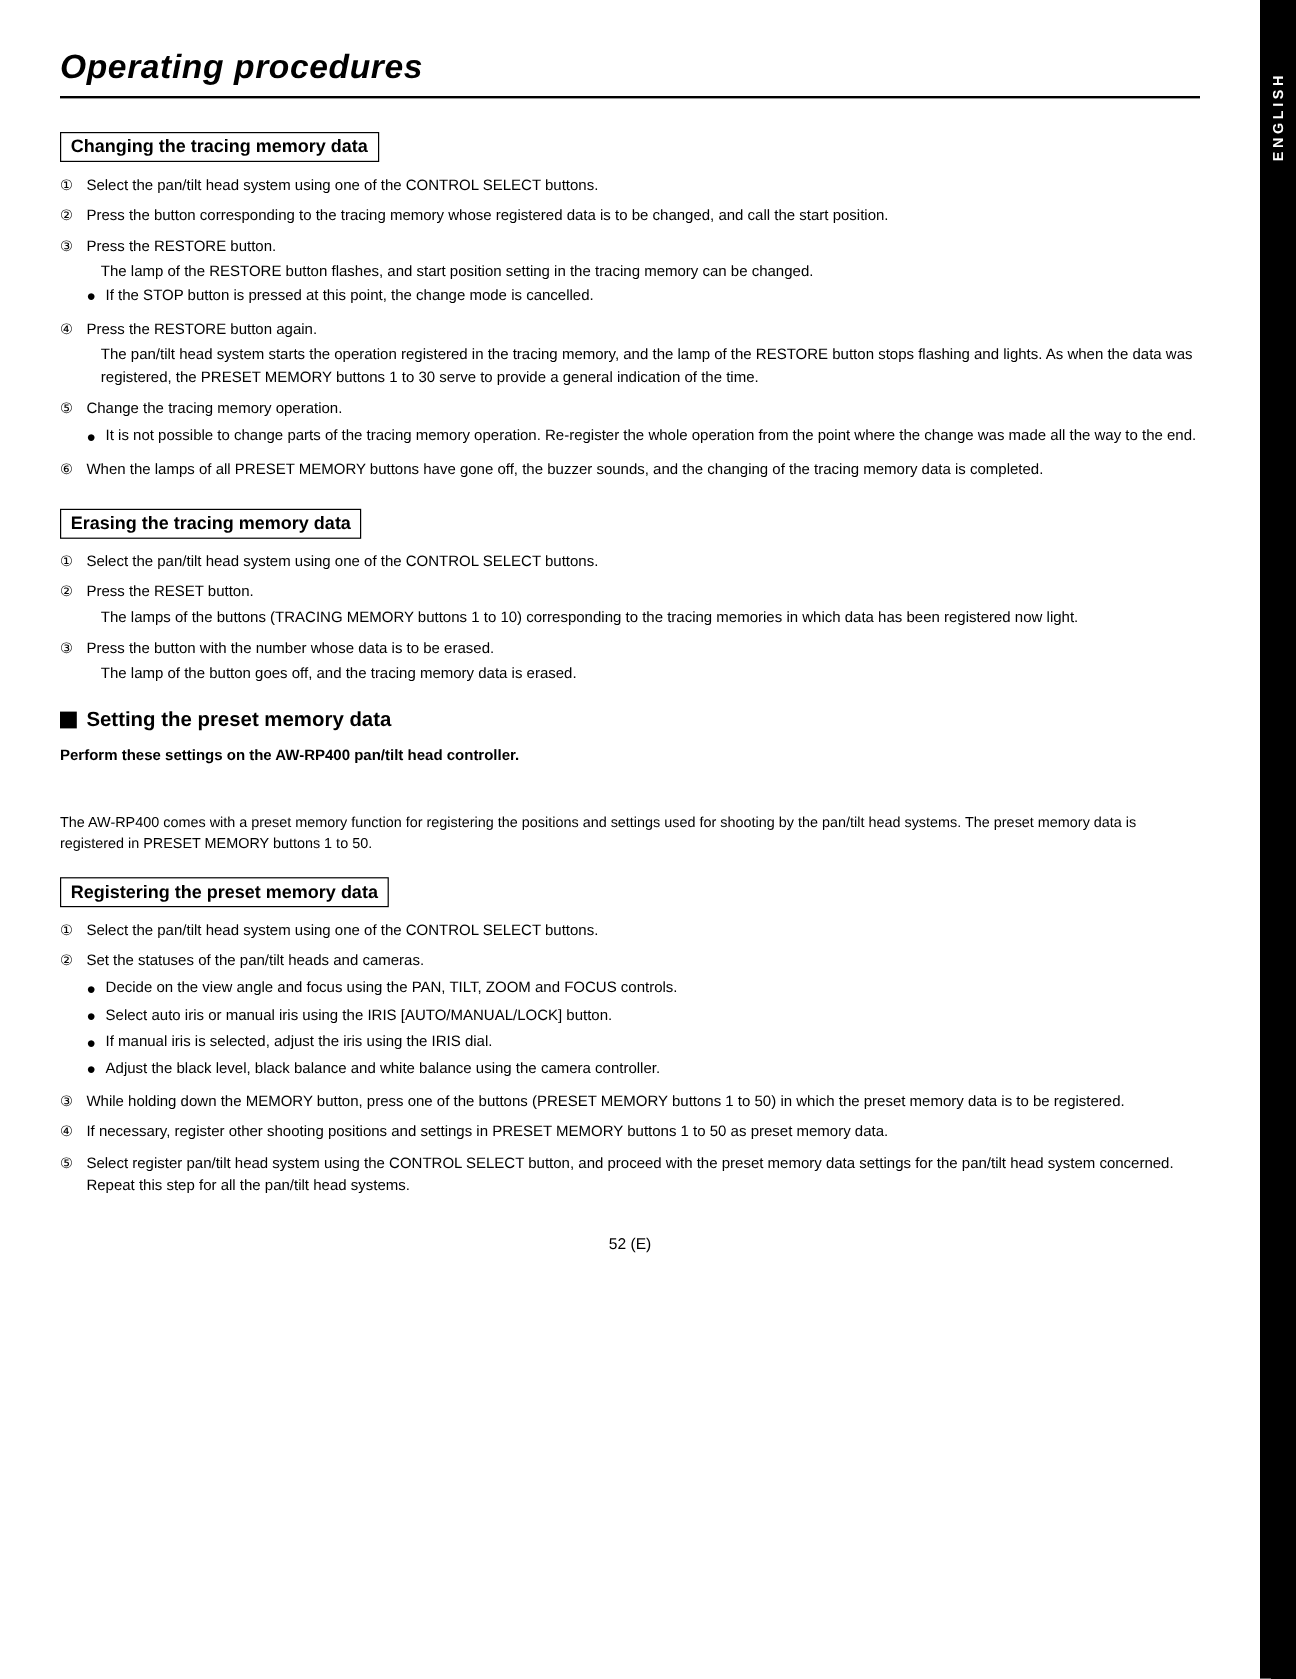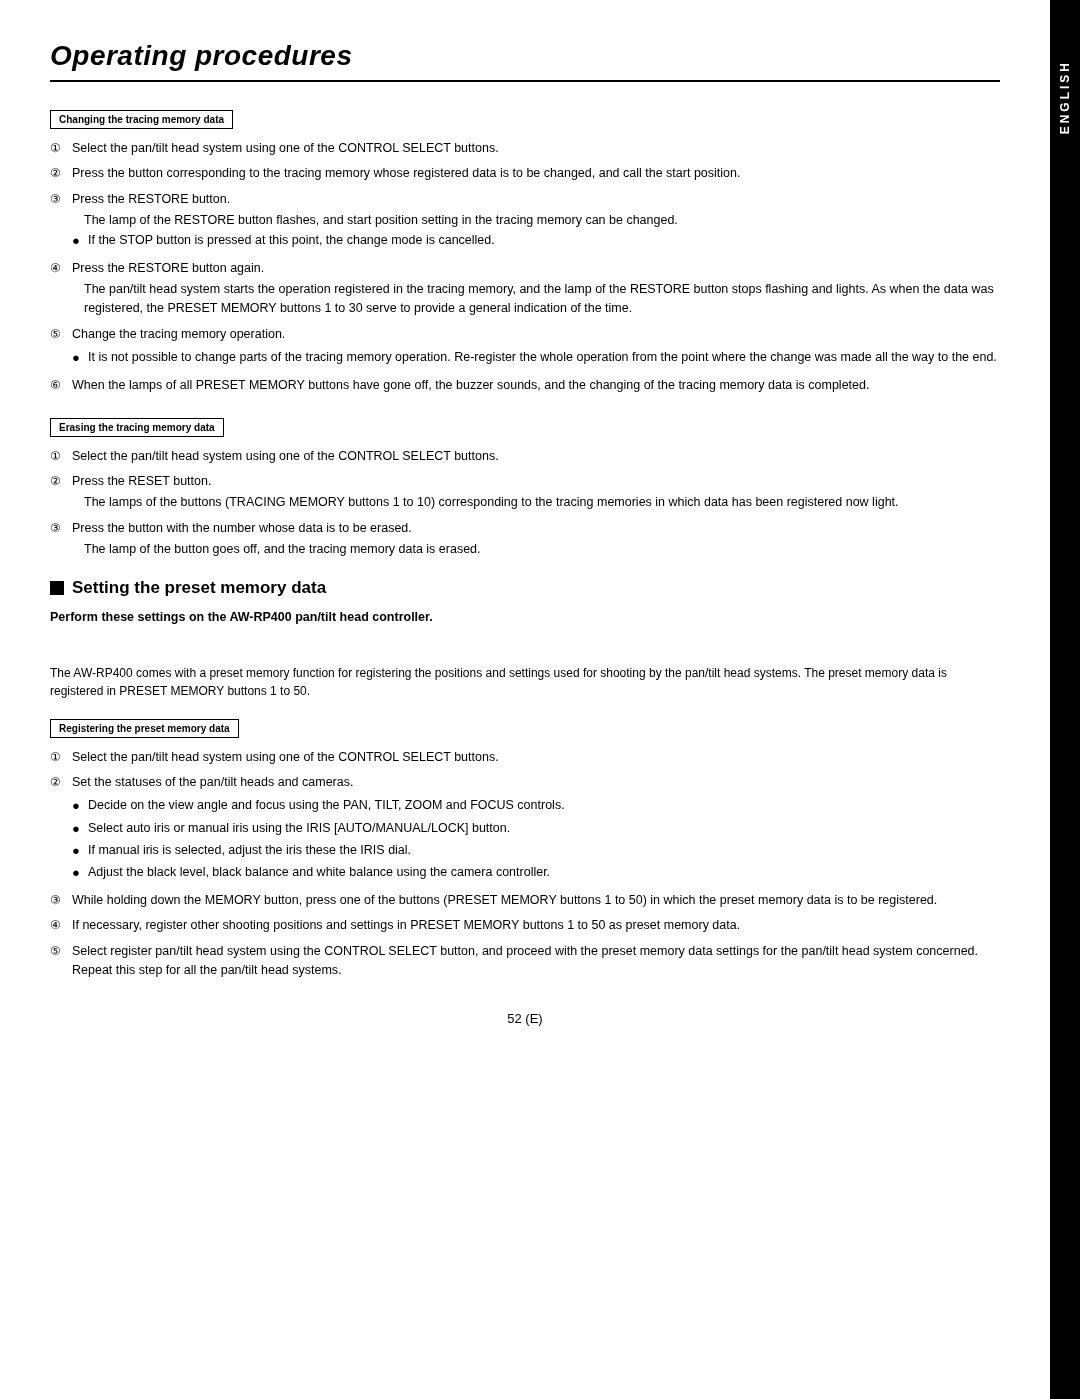--- a/index.html
+++ b/index.html
@@ -63,21 +63,21 @@
       border: none;
       border-top: 2px solid #000;
       margin-bottom: 20px;
     }
 
     .section-box {
       border: 1px solid #000;
       display: inline-block;
       padding: 3px 8px;
       font-weight: bold;
-      font-size: 10px;
+      font-size: 15px;
       margin-bottom: 10px;
       margin-top: 8px;
       text-align: right;
     }
 
     .step-item {
       display: flex;
       margin-bottom: 6px;
       line-height: 1.5;
     }
@@ -280,21 +280,21 @@
         <div class="bullet-item" style="margin-top:4px;">
           <span class="bullet">●</span>
           <span class="bullet-content">Decide on the view angle and focus using the PAN, TILT, ZOOM and FOCUS controls.</span>
         </div>
         <div class="bullet-item">
           <span class="bullet">●</span>
           <span class="bullet-content">Select auto iris or manual iris using the IRIS [AUTO/MANUAL/LOCK] button.</span>
         </div>
         <div class="bullet-item">
           <span class="bullet">●</span>
-          <span class="bullet-content">If manual iris is selected, adjust the iris these the IRIS dial.</span>
+          <span class="bullet-content">If manual iris is selected, adjust the iris using the IRIS dial.</span>
         </div>
         <div class="bullet-item">
           <span class="bullet">●</span>
           <span class="bullet-content">Adjust the black level, black balance and white balance using the camera controller.</span>
         </div>
       </div>
     </div>
 
     
     <div class="step-item">

